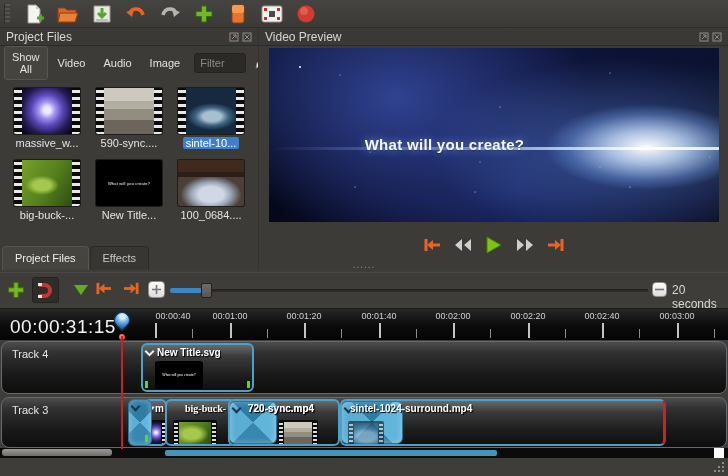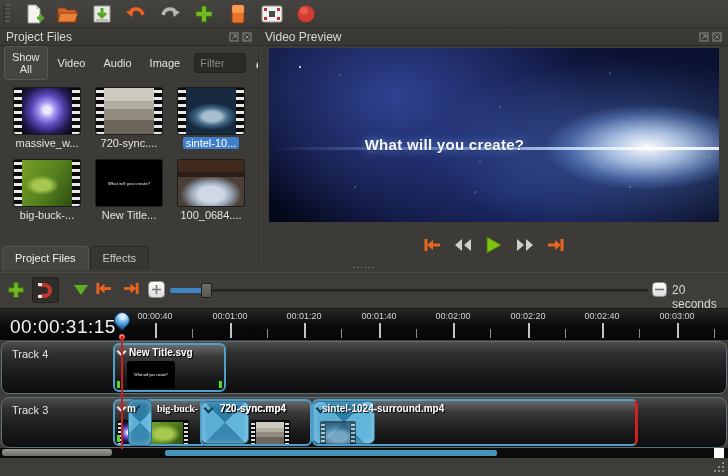--- a/index.html
+++ b/index.html
@@ -130,21 +130,21 @@
     background:radial-gradient(circle at 35% 30%, #ff8a80, #d22); z-index:7; }
   .playhead-line { position:absolute; left:121px; top:336px; width:2px; height:113px; background:#cc1f1f; z-index:40; }
   
   .track-row { position:absolute; left:1px; width:726px; border:1px solid #5e6e78; border-radius:8px;
     background:linear-gradient(180deg,#4d4d4d 0%,#303030 22%,#191919 65%,#0e0e0e 100%); }
   #track4 { top:341px; height:53px; }
   #track3 { top:397px; height:51px; }
   .track-name { position:absolute; left:10px; top:6px; font-size:11px; color:#e6e6e1; }
   .clip { position:absolute; top:1px; bottom:1px; border:2px solid #4fa0c8; border-radius:6px;
     background:linear-gradient(180deg,#6a6a6a 0%,#3a3a3a 26%,#1c1c1c 70%,#101010 100%);
-    overflow:hidden; }
+    overflow:hidden;margin-left:28px; }
   .clip .chev, .trans .chev { position:absolute; left:3px; top:3px; width:7px; height:7px;
     border-left:2px solid rgba(255,255,255,.9); border-bottom:2px solid rgba(255,255,255,.9);
     transform:rotate(-45deg); }
   .trans .chev { border-color:#14394d; }
   .clip-label { position:absolute; top:2px; font-size:10px; font-weight:bold; color:#fff;
     text-shadow:1px 1px 1px #000; white-space:nowrap; z-index:5; }
   .trans { position:absolute; top:1px; bottom:1px; border:1px solid #2e7398; border-radius:6px;
     background:conic-gradient(from 45deg at 50% 50%, #62b5da 0 90deg, #3787b0 90deg 180deg, #5aaed4 180deg 270deg, #2f7da6 270deg 360deg);
     box-shadow:inset 0 0 6px rgba(255,255,255,.35); z-index:4; }
   .mini-film { position:absolute; width:22px; height:26px; top:19px; background:#0c0c0c; border-radius:2px; }
@@ -278,21 +278,21 @@
       <div class="file">
         <div class="thumb film">
             <div class="t-inner t-massive"></div>
           </div>
         <div class="fname">massive_w...</div>
       </div>
       <div class="file">
         <div class="thumb film">
             <div class="t-inner t-720"></div>
           </div>
-        <div class="fname">720-sync....</div>
+        <div class="fname">590-sync....</div>
       </div>
       <div class="file">
         <div class="thumb film">
             <div class="t-inner t-sintel"></div>
           </div>
         <div class="fname selected">sintel-10...</div>
       </div>
       <div class="file">
         <div class="thumb film">
             <div class="t-inner t-bigbuck"></div>
@@ -411,21 +411,21 @@
     <span class="abs sq-btn" style="left:652px;top:9px;width:15px;height:15px;">
       <svg width="9" height="9" viewBox="0 0 9 9">
           <path d="M0 4.5h9" stroke="#777" stroke-width="1.6"></path>
         </svg>
     </span>
     <span class="abs zoom-label">20 seconds</span>
   </div>
 
   <div class="ruler">
     <span class="timecode">00:00:31:15</span>
-    <span class="rlabel" style="left:155px;">00:00:40</span>
+    <span class="rlabel" style="left:155px;padding-left:36px;">00:00:40</span>
     <span class="rlabel" style="left:230px;">00:01:00</span>
     <span class="rlabel" style="left:304px;">00:01:20</span>
     <span class="rlabel" style="left:379px;">00:01:40</span>
     <span class="rlabel" style="left:453px;">00:02:00</span>
     <span class="rlabel" style="left:528px;">00:02:20</span>
     <span class="rlabel" style="left:602px;">00:02:40</span>
     <span class="rlabel" style="left:677px;">00:03:00</span>
     <span class="tick major" style="left:155px;"></span>
       <span class="tick major" style="left:230px;"></span>
     <span class="tick major" style="left:304px;"></span>

